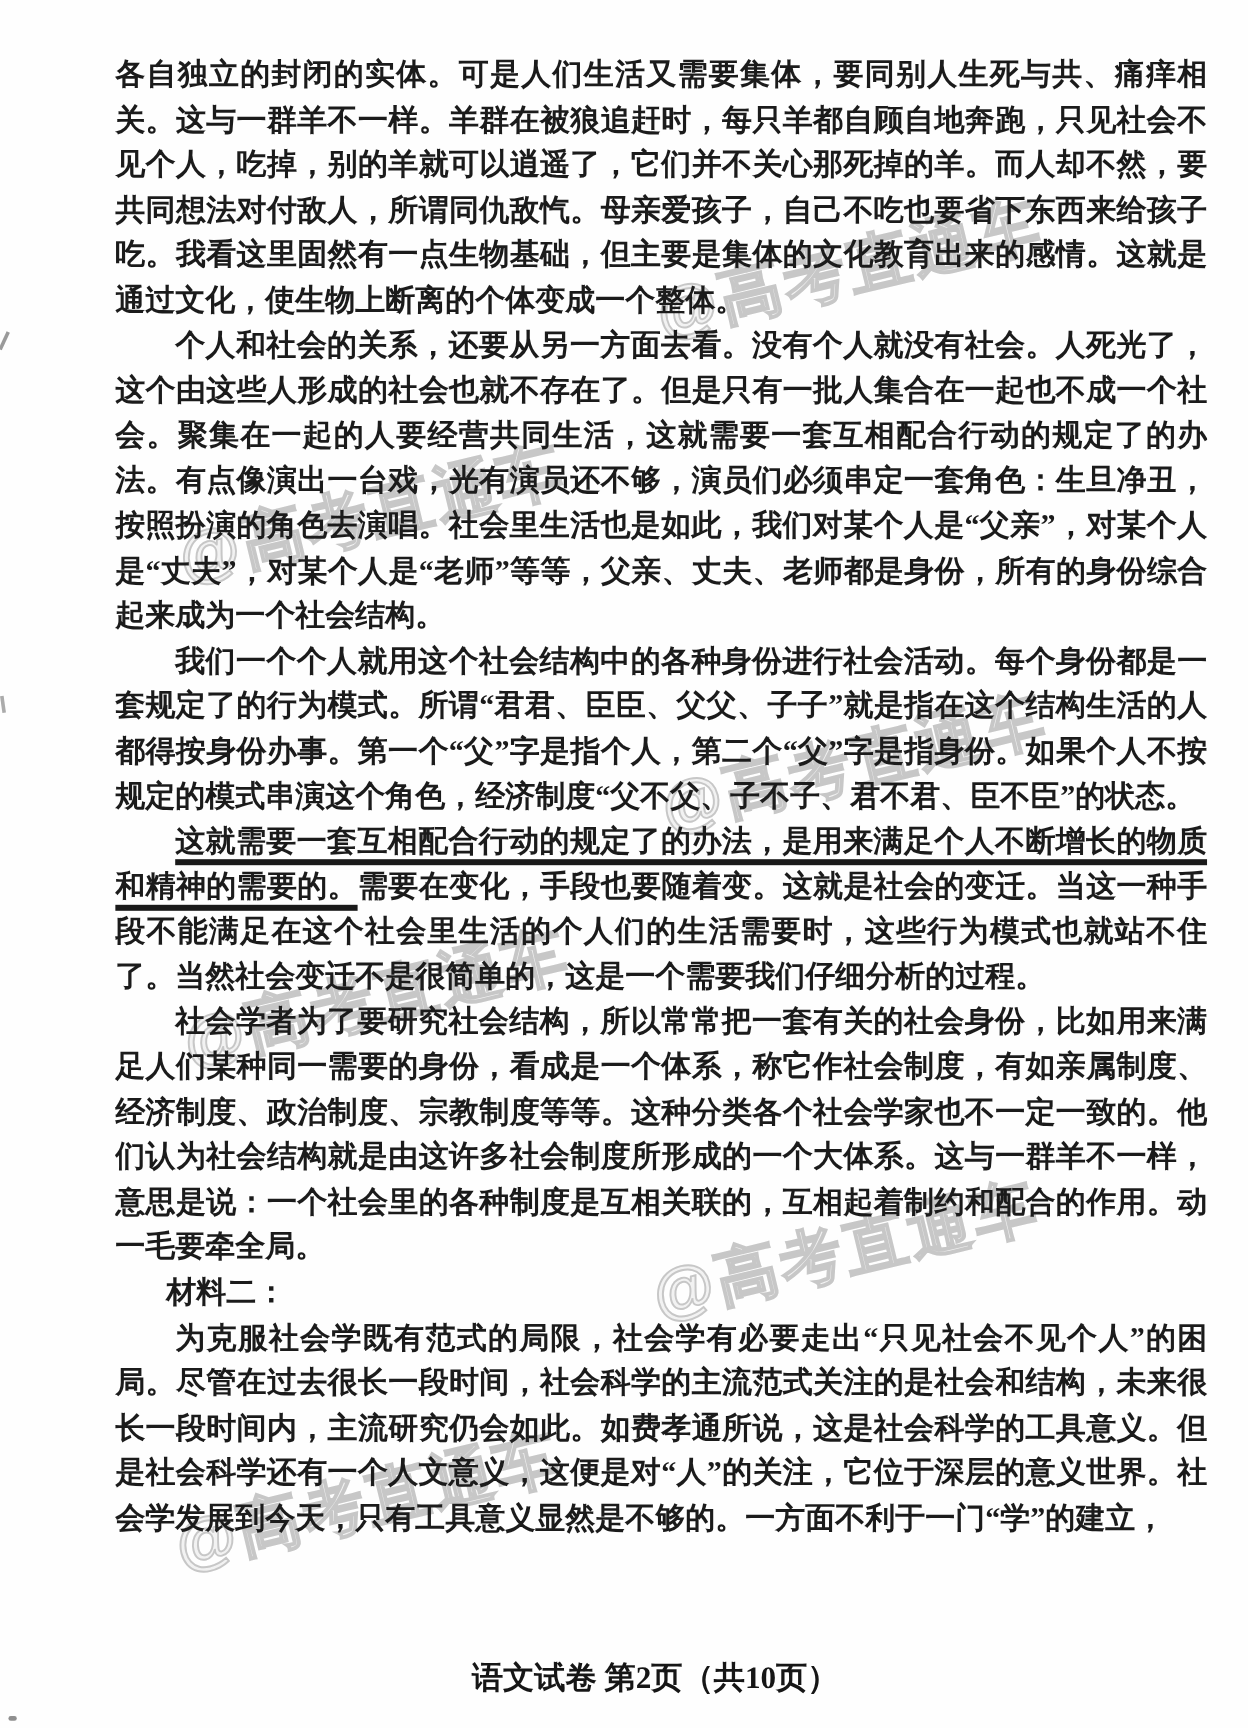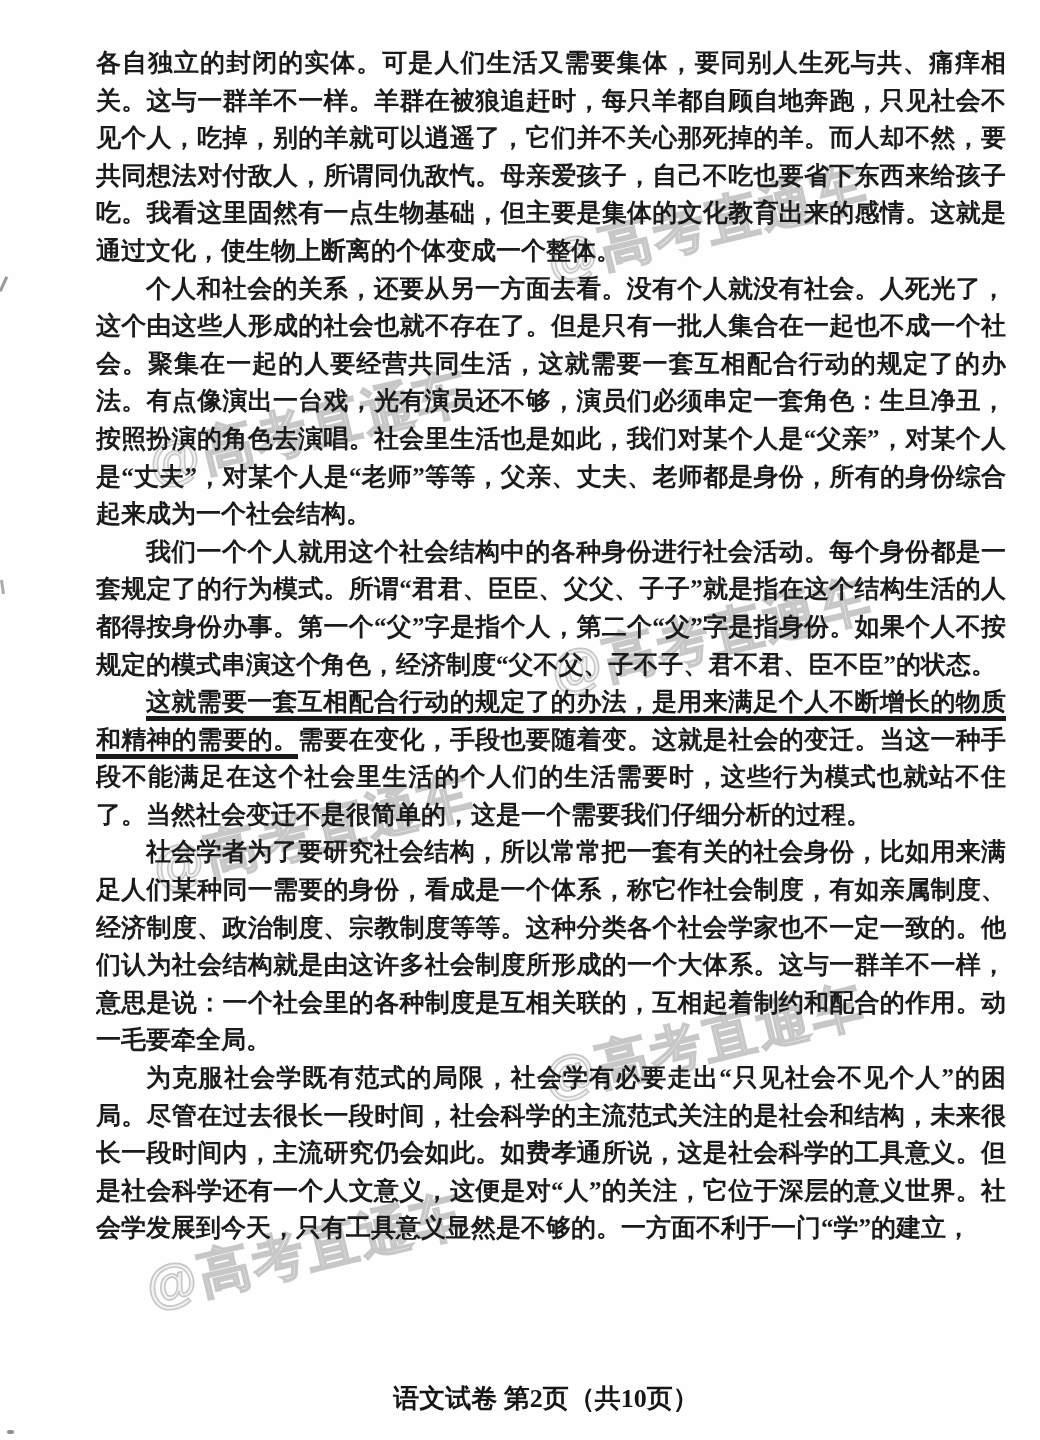--- a/index.html
+++ b/index.html
@@ -86,20 +86,21 @@
   <div class="watermark wm4">@高考直通车</div>
   <div class="watermark wm5">@高考直通车</div>
   <div class="watermark wm6">@高考直通车</div>
 
   <div class="text-block">
       <p class="para"><span>各自独立的封闭的实体。可是人们生活又需要集体，要同别人生死与共、痛痒相关。这与一群羊不一样。羊群在被狼追赶时，每只羊都自顾自地奔跑，只见社会不见个人，吃掉，别的羊就可以逍遥了，它们并不关心那死掉的羊。而人却不然，要共同想法对付敌人，所谓同仇敌忾。母亲爱孩子，自己不吃也要省下东西来给孩子吃。我看这里固然有一点生物基础，但主要是集体的文化教育出来的感情。这就是通过文化，使生物上断离的个体变成一个整体。</span></p>
       <p class="para indent"><span>个人和社会的关系，还要从另一方面去看。没有个人就没有社会。人死光了，这个由这些人形成的社会也就不存在了。但是只有一批人集合在一起也不成一个社会。聚集在一起的人要经营共同生活，这就需要一套互相配合行动的规定了的办法。有点像演出一台戏，光有演员还不够，演员们必须串定一套角色：生旦净丑，按照扮演的角色去演唱。社会里生活也是如此，我们对某个人是“父亲”，对某个人是“丈夫”，对某个人是“老师”等等，父亲、丈夫、老师都是身份，所有的身份综合起来成为一个社会结构。</span></p>
       <p class="para indent"><span>我们一个个人就用这个社会结构中的各种身份进行社会活动。每个身份都是一套规定了的行为模式。所谓“君君、臣臣、父父、子子”就是指在这个结构生活的人都得按身份办事。第一个“父”字是指个人，第二个“父”字是指身份。如果个人不按规定的模式串演这个角色，经济制度“父不父、子不子、君不君、臣不臣”的状态。</span></p>
       <p class="para indent"><span class="hand-underline">这就需要一套互相配合行动的规定了的办法，是用来满足个人不断增长的物质和精神的需要的。</span><span>需要在变化，手段也要随着变。这就是社会的变迁。当这一种手段不能满足在这个社会里生活的个人们的生活需要时，这些行为模式也就站不住了。当然社会变迁不是很简单的，这是一个需要我们仔细分析的过程。</span></p>
       <p class="para indent"><span>社会学者为了要研究社会结构，所以常常把一套有关的社会身份，比如用来满足人们某种同一需要的身份，看成是一个体系，称它作社会制度，有如亲属制度、经济制度、政治制度、宗教制度等等。这种分类各个社会学家也不一定一致的。他们认为社会结构就是由这许多社会制度所形成的一个大体系。这与一群羊不一样，意思是说：一个社会里的各种制度是互相关联的，互相起着制约和配合的作用。动一毛要牵全局。</span></p>
+      <p class="material-label">材料二：</p>
       <p class="para indent"><span>为克服社会学既有范式的局限，社会学有必要走出“只见社会不见个人”的困局。尽管在过去很长一段时间，社会科学的主流范式关注的是社会和结构，未来很长一段时间内，主流研究仍会如此。如费孝通所说，这是社会科学的工具意义。但是社会科学还有一个人文意义，这便是对“人”的关注，它位于深层的意义世界。社会学发展到今天，只有工具意义显然是不够的。一方面不利于一门“学”的建立，</span></p>
     </div>
 
   <div class="footer">语文试卷 第2页（共10页）</div>
 
   <div class="speck-a"></div>
   <div class="speck-b"></div>
   <div class="speck-c"></div>
 </div>
 

